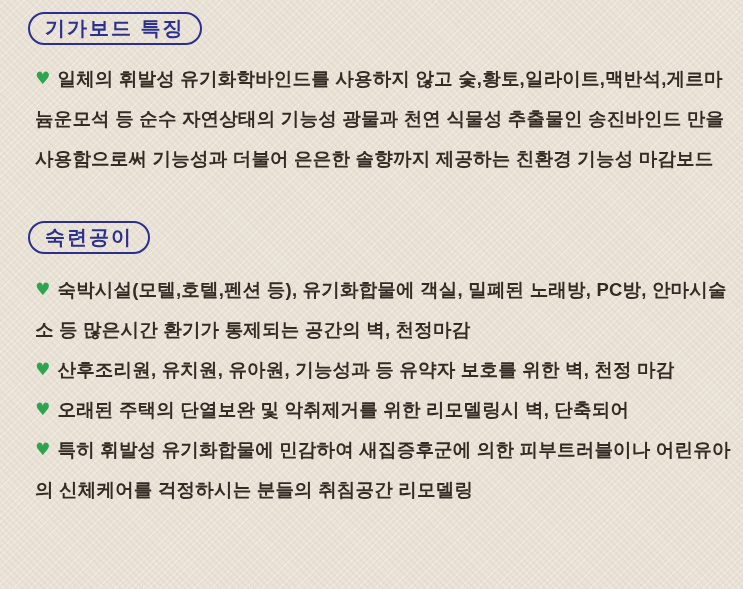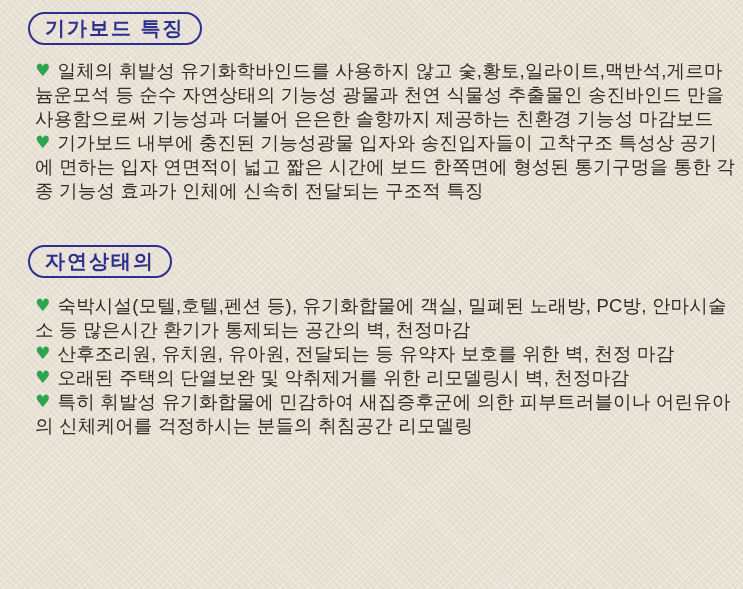--- a/index.html
+++ b/index.html
@@ -36,22 +36,22 @@
     letter-spacing: 2px;
     line-height: 22px;
     background: transparent;
   }
   .bullet-list {
     margin: 14px 0 0 7px;
     width: 700px;
   }
   .bullet-item {
     font-size: 18.5px;
-    font-weight: normal;
-    line-height: 24px;
+    font-weight: bold;
+    line-height: 40px;
     letter-spacing: 0.2px;
     color: #332b24;
   }
   .heart {
     display: inline-block;
     color: #2da44e;
     font-size: 17px;
     margin-right: 7px;
     transform: translateY(-1px);
     font-family: "DejaVu Sans", sans-serif;
@@ -68,38 +68,35 @@
 
 <div class="page">
 
   <div class="section section-features">
     <div class="section-title">기가보드 특징</div>
 
     <div class="bullet-list">
       <div class="bullet-item">
         <span class="heart">♥</span><span>일체의 휘발성 유기화학바인드를 사용하지 않고 숯,황토,일라이트,맥반석,게르마늄운모석 등 순수 자연상태의 기능성 광물과 천연 식물성 추출물인 송진바인드 만을 사용함으로써 기능성과 더불어 은은한 솔향까지 제공하는 친환경 기능성 마감보드</span>
       </div>
-      <div class="bullet-item">
-        <span class="heart">♥</span><span>기가보드 내부에 충진된 기능성광물 입자와 송진입자들이 고착구조 특성상 공기에 면하는 입자 연면적이 넓고 짧은 시간에 보드 한쪽면에 형성된 통기구멍을 통한 각종 기능성 효과가 인체에 신속히 전달되는 구조적 특징</span>
-      </div>
     </div>
   </div>
 
   <div class="section section-usage">
-    <div class="section-title">자연상태의</div>
+    <div class="section-title">숙련공이</div>
 
     <div class="bullet-list">
       <div class="bullet-item">
         <span class="heart">♥</span><span>숙박시설(모텔,호텔,펜션 등), 유기화합물에 객실, 밀폐된 노래방, PC방, 안마시술소 등 많은시간 환기가 통제되는 공간의 벽, 천정마감</span>
       </div>
       <div class="bullet-item">
-        <span class="heart">♥</span><span>산후조리원, 유치원, 유아원, 전달되는 등 유약자 보호를 위한 벽, 천정 마감</span>
+        <span class="heart">♥</span><span>산후조리원, 유치원, 유아원, 기능성과 등 유약자 보호를 위한 벽, 천정 마감</span>
       </div>
       <div class="bullet-item">
-        <span class="heart">♥</span><span>오래된 주택의 단열보완 및 악취제거를 위한 리모델링시 벽, 천정마감</span>
+        <span class="heart">♥</span><span>오래된 주택의 단열보완 및 악취제거를 위한 리모델링시 벽, 단축되어</span>
       </div>
       <div class="bullet-item">
         <span class="heart">♥</span><span>특히 휘발성 유기화합물에 민감하여 새집증후군에 의한 피부트러블이나 어린유아의 신체케어를 걱정하시는 분들의 취침공간 리모델링</span>
       </div>
     </div>
   </div>
 
 </div>
 
 </body></html>

